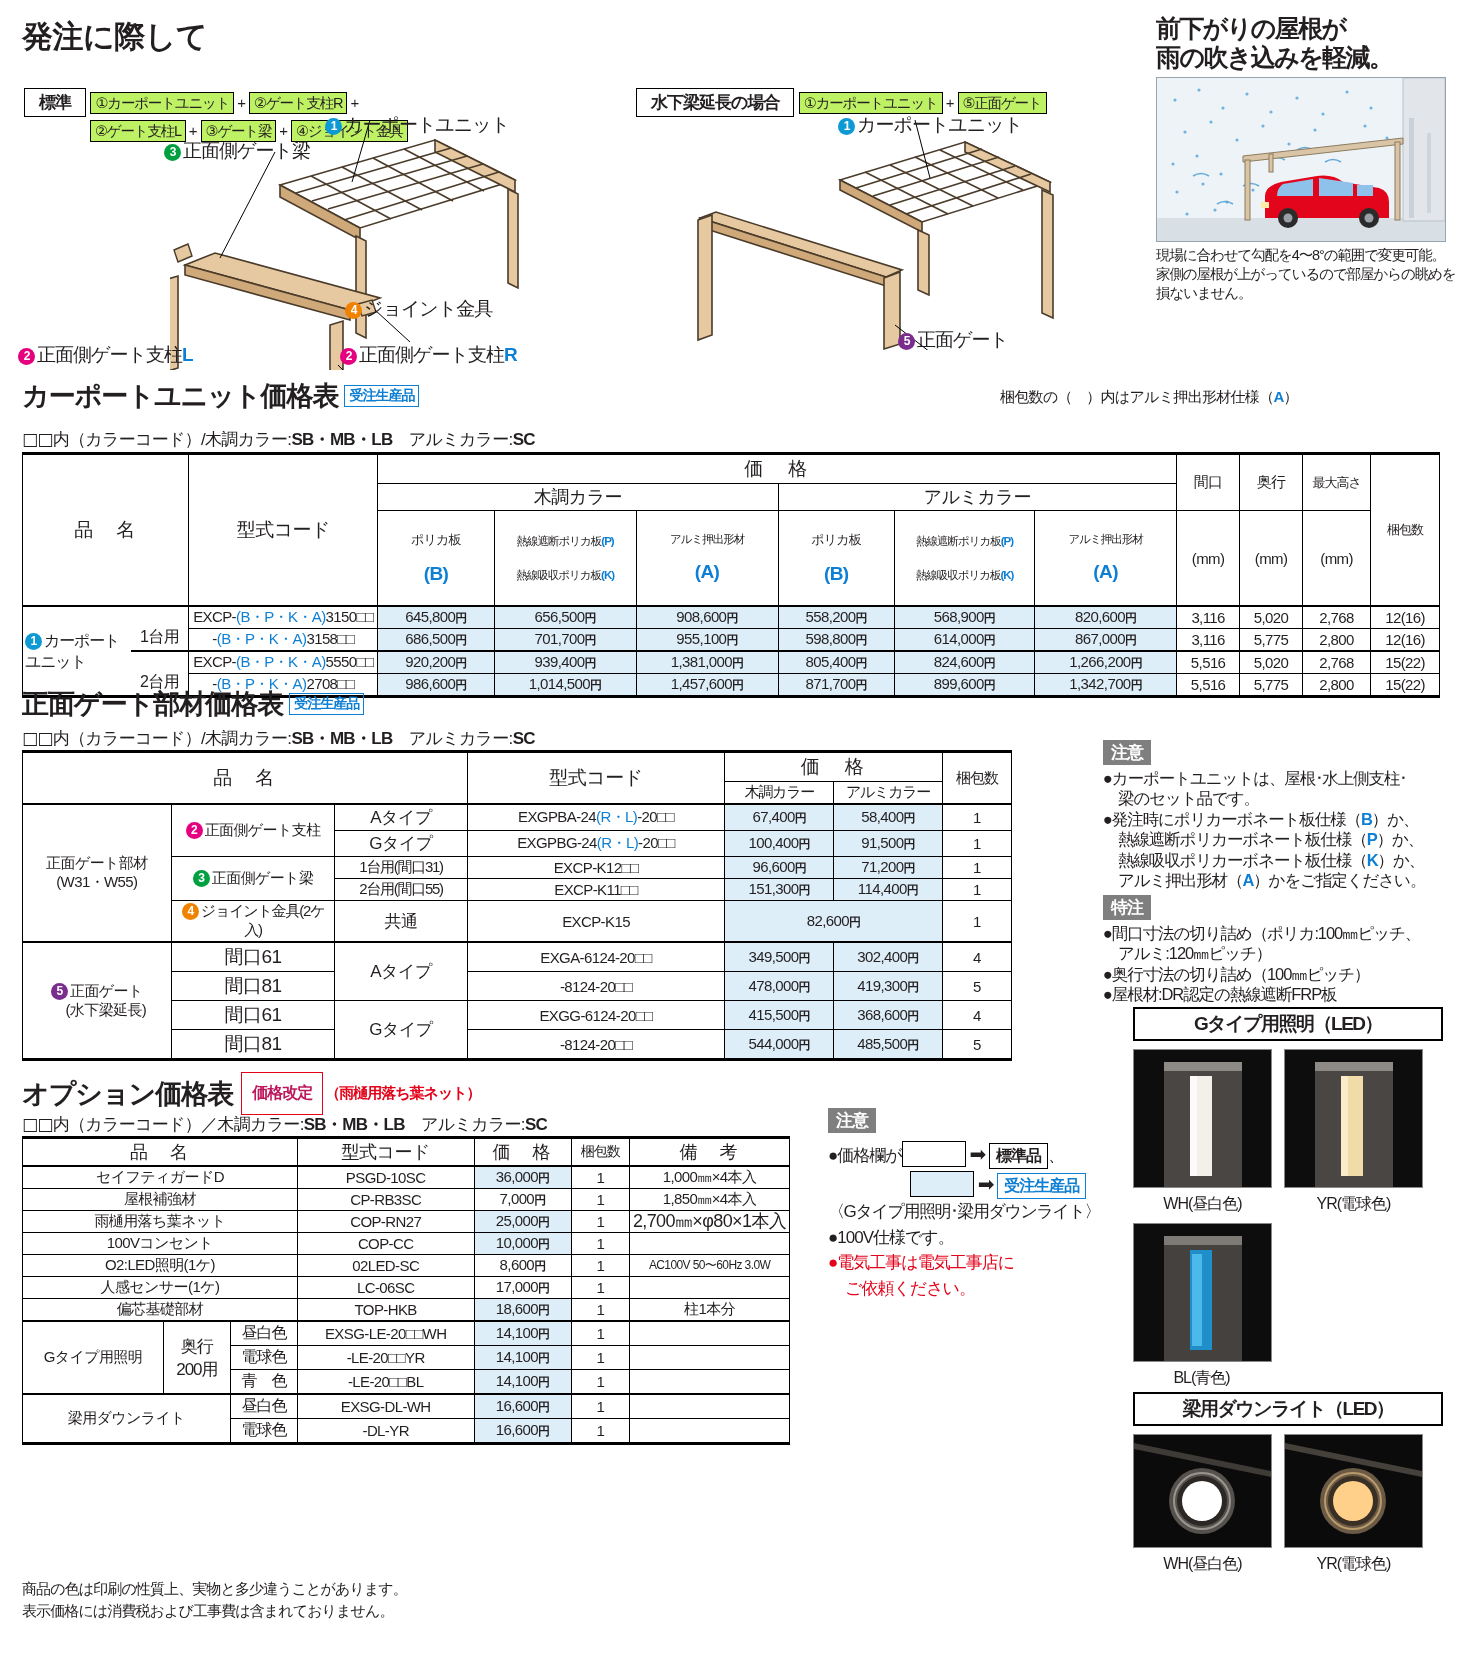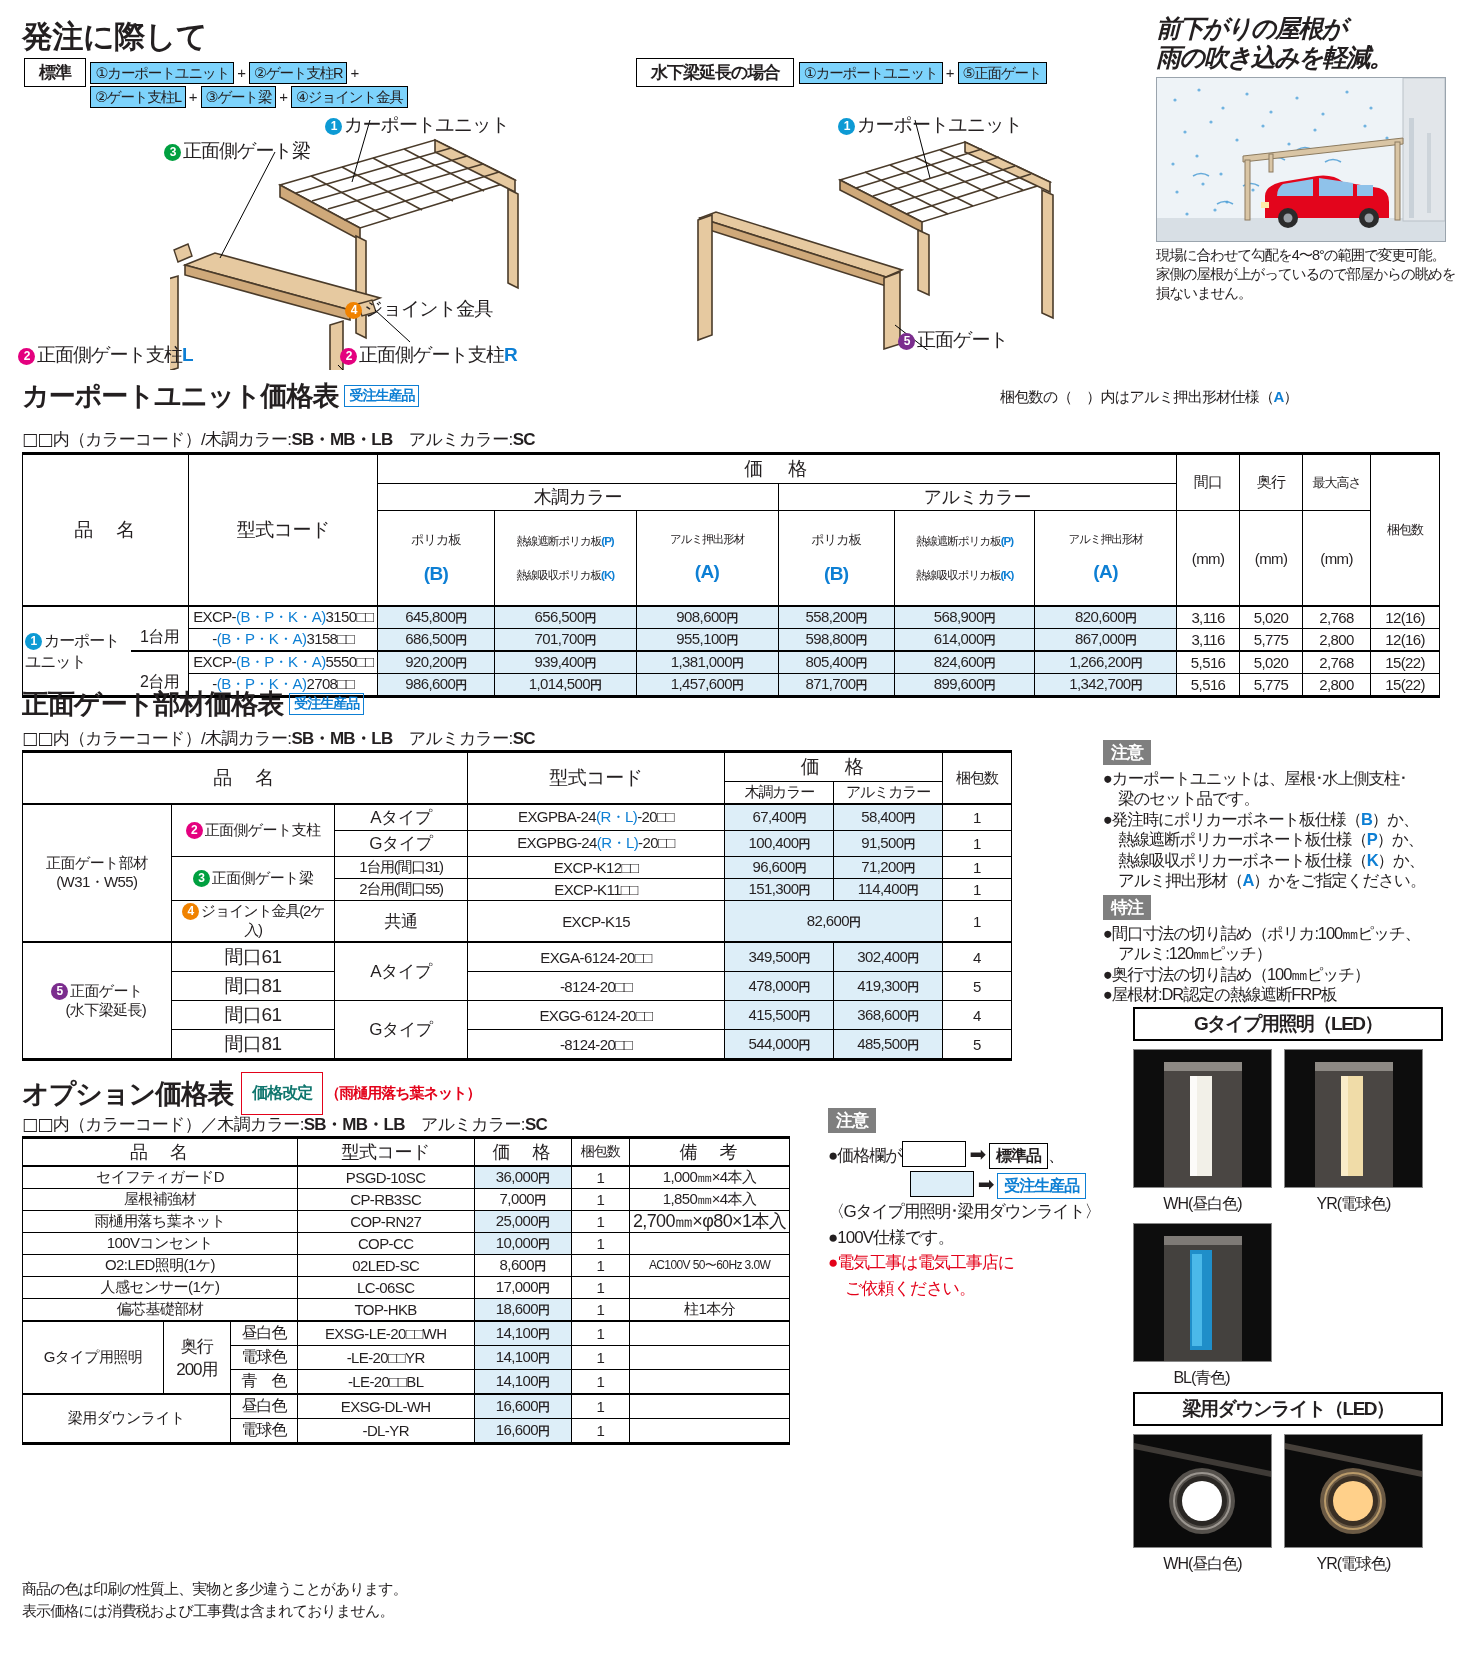--- a/index.html
+++ b/index.html
@@ -18,33 +18,33 @@
 
   
   .h1{font-size:31px;font-weight:bold;letter-spacing:-.5px;}
   .h2{font-size:27px;font-weight:bold;letter-spacing:-1px;}
   .tag-order{
     display:inline-block;border:1.5px solid #0d7fd4;color:#0d7fd4;
     font-size:14px;font-weight:bold;padding:1px 4px;vertical-align:5px;margin-left:6px;
     letter-spacing:-1px;
   }
   .tag-revise{
-    display:inline-block;border:1.5px solid #e3021a;color:#0f766e;
+    display:inline-block;border:1.5px solid #e3021a;color:#be185d;
     font-size:16px;font-weight:bold;padding:10px 10px;vertical-align:5px;margin-left:8px;
     letter-spacing:-1px;
   }
   .revise-note{color:#e3021a;font-size:15px;vertical-align:5px;margin-left:2px;letter-spacing:-1px;}
 
   .colorcode{font-size:17px;letter-spacing:-.7px;}
   .colorcode .sq{font-family:"DejaVu Sans",sans-serif;}
 
   
   .chip{
-    display:inline-block;background:#7dd3fc;border:1px solid #000;
-    font-size:14.5px;padding:1px 4px;letter-spacing:-1.2px;line-height:1.25;
+    display:inline-block;background:#bef264;border:1px solid #000;
+    font-size:14.5px;padding:1px 4px;letter-spacing:-1.2px;line-height:1.25;margin-top:34px;
   }
   .chip-plain{
     display:inline-block;border:1.5px solid #000;background:#fff;
     font-size:17px;font-weight:bold;padding:2px 14px;letter-spacing:-1px;
   }
   .plus{display:inline-block;font-size:15px;margin:0 3px;}
 
   
   .num{
     display:inline-block;width:17px;height:17px;border-radius:50%;
@@ -206,21 +206,21 @@
   </svg>
 
   <div class="abs calloutlabel" style="left:838px;top:112px;">
     <span class="num n1">1</span><span>カーポートユニット</span>
   </div>
   <div class="abs calloutlabel" style="left:898px;top:327px;">
     <span class="num n5">5</span><span>正面ゲート</span>
   </div>
 
   <div class="abs" style="left:1156px;top:14px;width:300px;">
-    <div style="font-size:25px;font-weight:bold;letter-spacing:-1.6px;line-height:1.16;font-style:italic;">
+    <div style="font-size:25px;font-weight:bold;letter-spacing:-1.6px;line-height:1.16;">
       <div>前下がりの屋根が</div>
       <div>雨の吹き込みを軽減。</div>
     </div>
     <svg class="rainbox" style="margin-top:5px;display:block;" width="288" height="163" viewBox="0 0 288 163">
       <rect x="0" y="0" width="288" height="163" fill="#eef3f7"></rect>
       <rect x="0" y="140" width="288" height="23" fill="#d8dfe5"></rect>
 
       <rect x="246" y="0" width="42" height="143" fill="#e2e6ea" stroke="#b9c1c8"></rect>
       <rect x="252" y="40" width="5" height="100" fill="#c9d1d8"></rect>
       <rect x="270" y="55" width="4" height="80" fill="#cdd4da"></rect>

